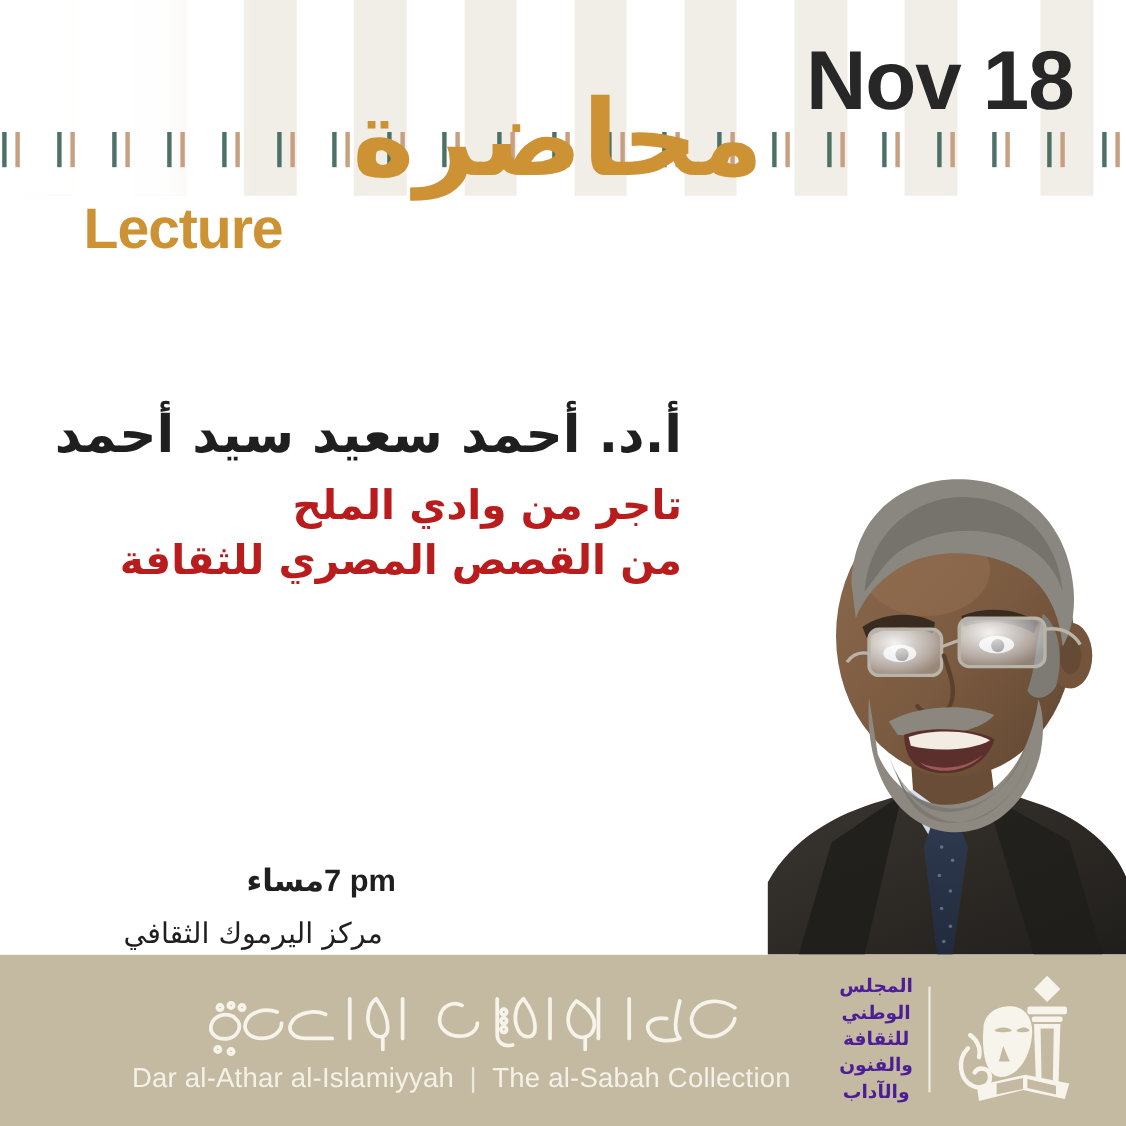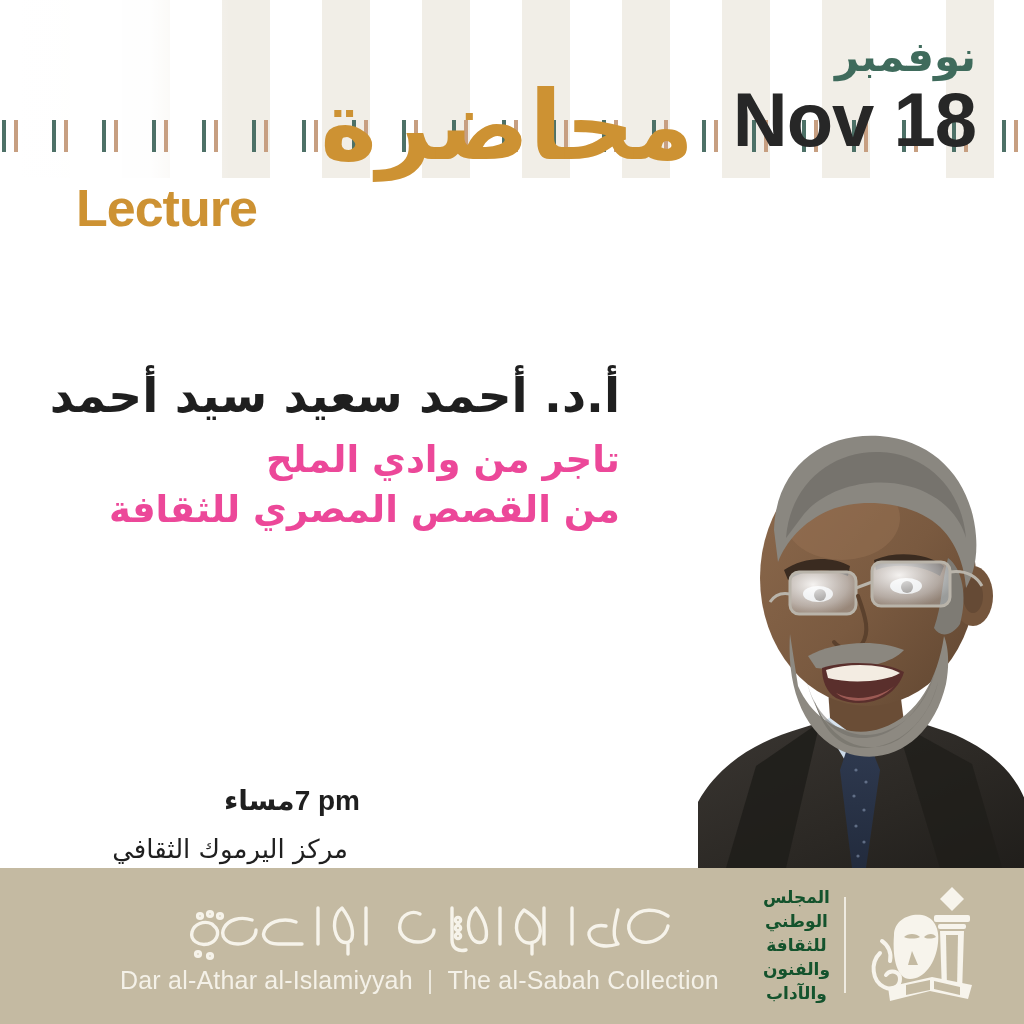--- a/index.html
+++ b/index.html
@@ -132,21 +132,21 @@
     font-size:47px;
     font-weight:700;
     color:#1f1f1f;
     line-height:1.18;
     margin:0 0 12px 0;
     white-space:nowrap;
   }
   .talk-line{
     font-size:37px;
     font-weight:700;
-    color:#ec4899;
+    color:#b91c1c;
     line-height:1.35;
     margin:0;
     white-space:nowrap;
   }
 
   
   .info-block{
     position:absolute;
     left:60px;
     top:782px;
@@ -236,21 +236,21 @@
     width:2px;
     height:96px;
     background:#f4f1e8;
     opacity:.9;
     margin:0 14px;
     flex:0 0 auto;
   }
   .nccal-words{
     direction:rtl;
     text-align:center;
-    color:#14532d;
+    color:#4c1d95;
     font-size:17px;
     line-height:1.42;
     font-weight:600;
     letter-spacing:1px;
     font-family:"DejaVu Sans","Liberation Sans",sans-serif;
     flex:0 0 auto;
   }
   .nccal-words div{white-space:nowrap;}
 </style>
 </head>
@@ -344,21 +344,20 @@
       </div>
       <div class="tick-group">
         <span class="t green"></span>
         <span class="t tan"></span>
       </div>
     </div>
 
   <div class="kicker-ar">محاضرة</div>
 
   <div class="date-block">
-    <div class="date-month-ar">نوفمبر</div>
     <div class="date-en">Nov 18</div>
   </div>
 
   <div class="kicker-en">Lecture</div>
 
   <div class="speaker-block">
     <div class="speaker-name">أ.د. أحمد سعيد سيد أحمد</div>
     <div class="talk-line">تاجر من وادي الملح</div>
     <div class="talk-line">من القصص المصري للثقافة</div>
   </div>

